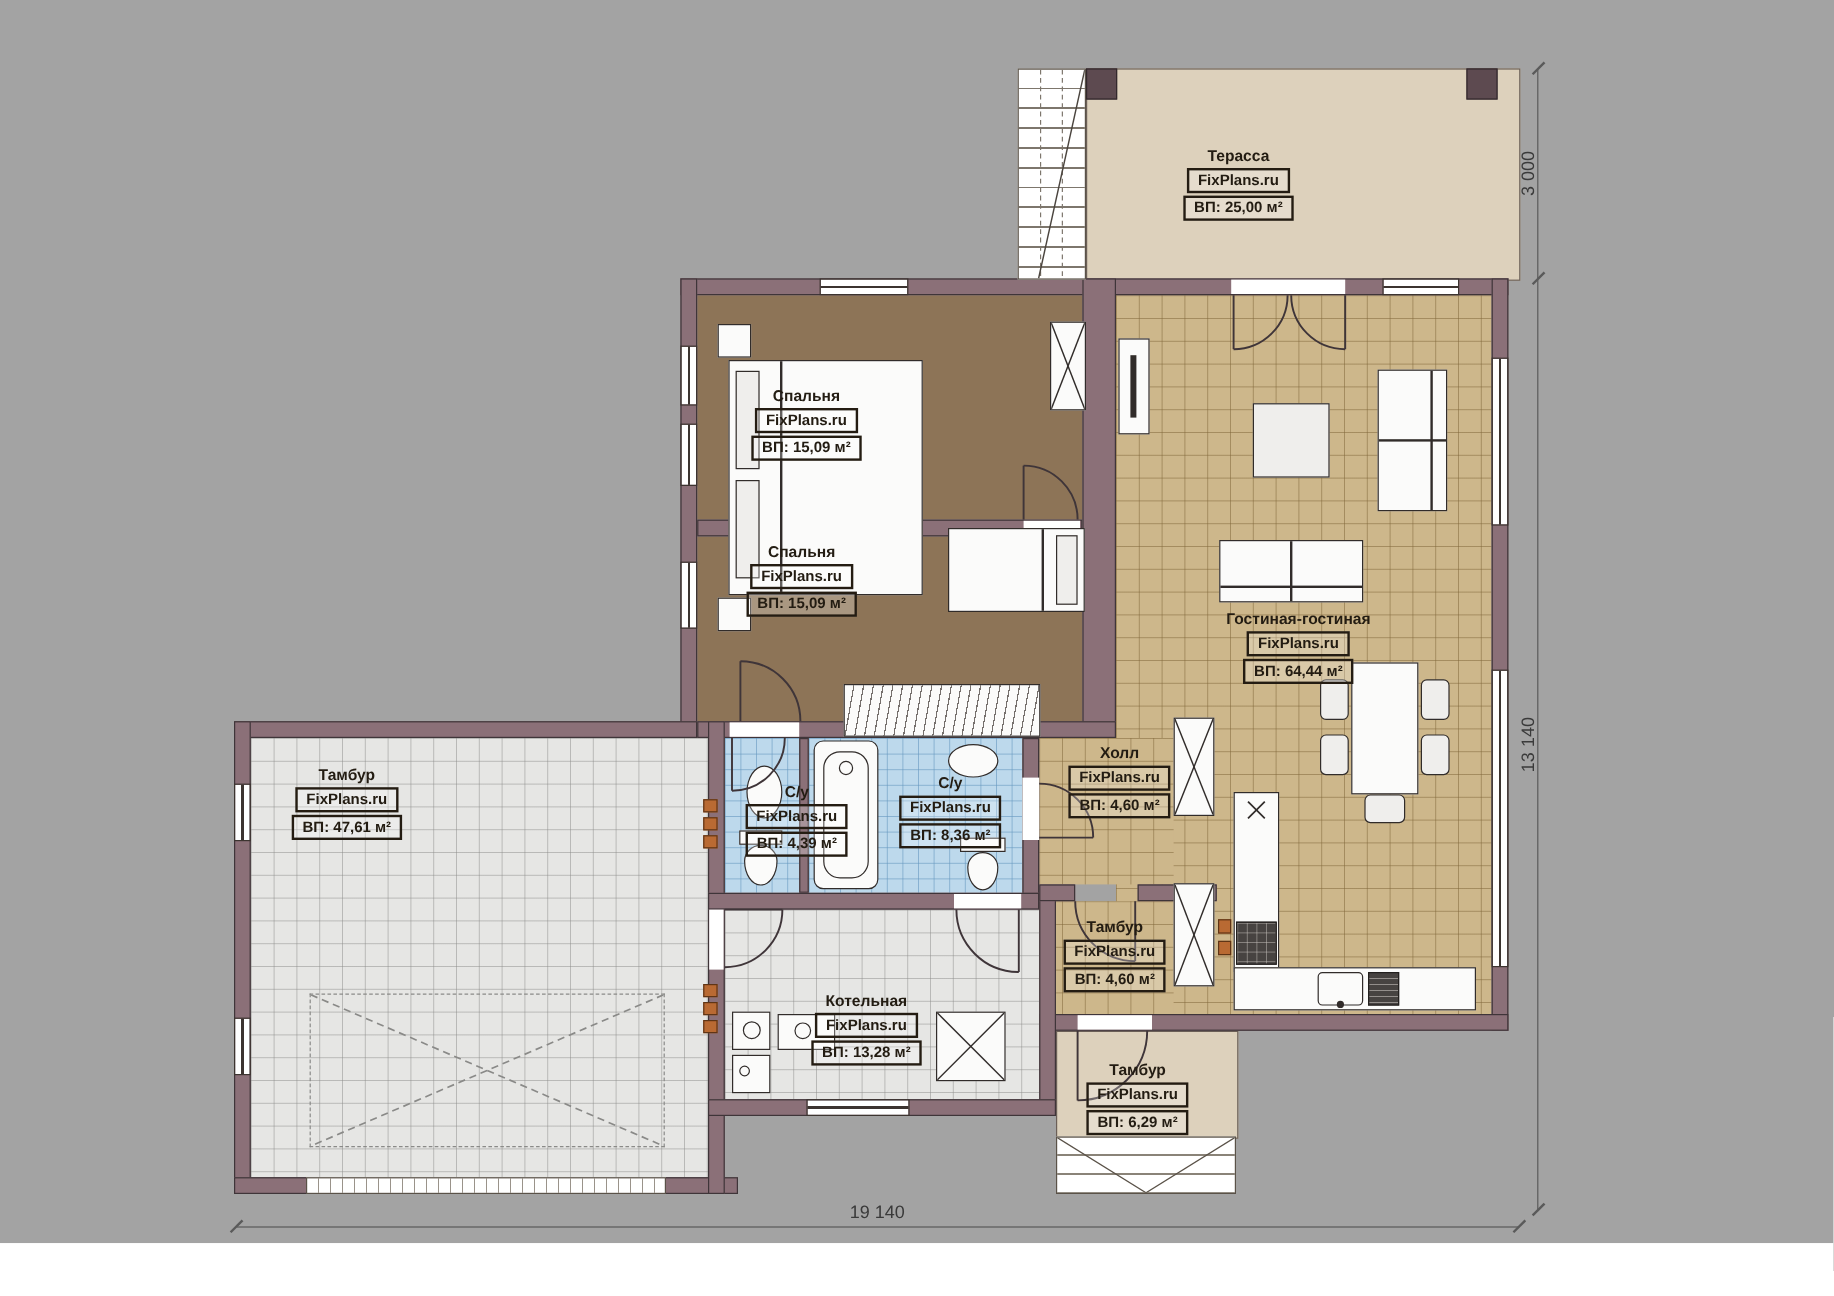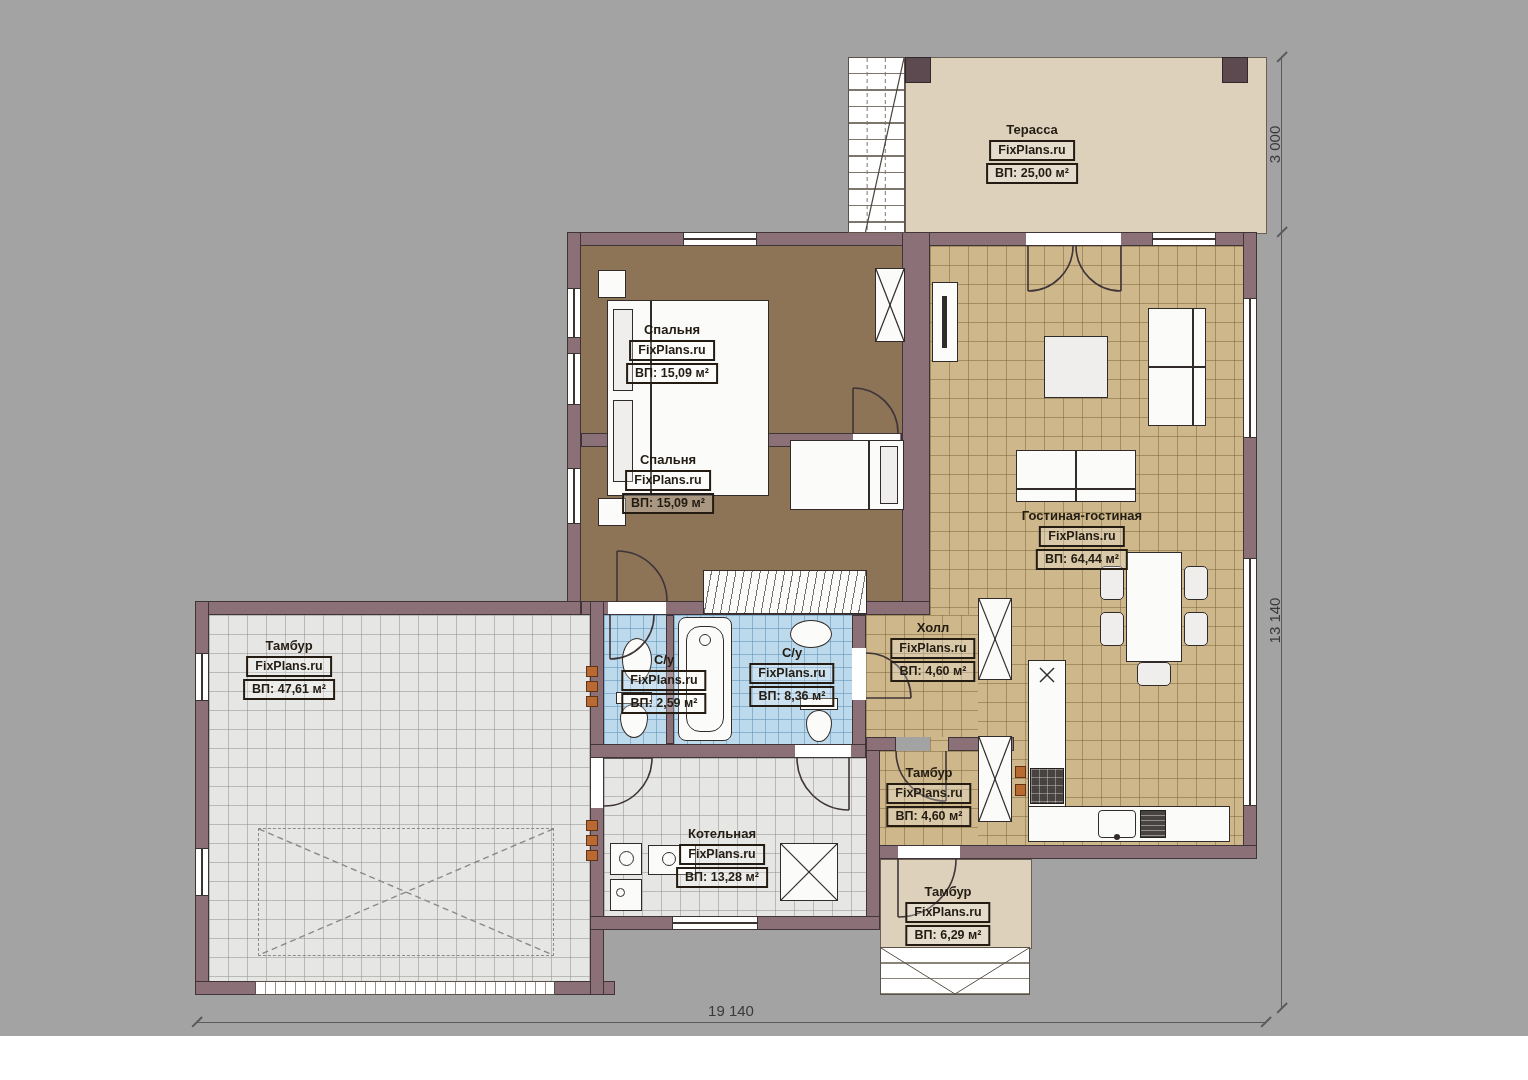--- a/index.html
+++ b/index.html
@@ -278,21 +278,21 @@
     <div class="rl-box">ВП: 64,44 м²</div>
   </div>
   <div class="room-label" style="left:933px;top:620px;">
     <div class="rl-name">Холл</div>
     <div class="rl-box">FixPlans.ru</div>
     <div class="rl-box">ВП: 4,60 м²</div>
   </div>
   <div class="room-label" style="left:664px;top:652px;">
     <div class="rl-name">С/у</div>
     <div class="rl-box">FixPlans.ru</div>
-    <div class="rl-box">ВП: 2,59 м²</div>
+    <div class="rl-box">ВП: 4,39 м²</div>
   </div>
   <div class="room-label" style="left:792px;top:645px;">
     <div class="rl-name">С/у</div>
     <div class="rl-box">FixPlans.ru</div>
     <div class="rl-box">ВП: 8,36 м²</div>
   </div>
   <div class="room-label" style="left:289px;top:638px;">
     <div class="rl-name">Тамбур</div>
     <div class="rl-box">FixPlans.ru</div>
     <div class="rl-box">ВП: 47,61 м²</div>

